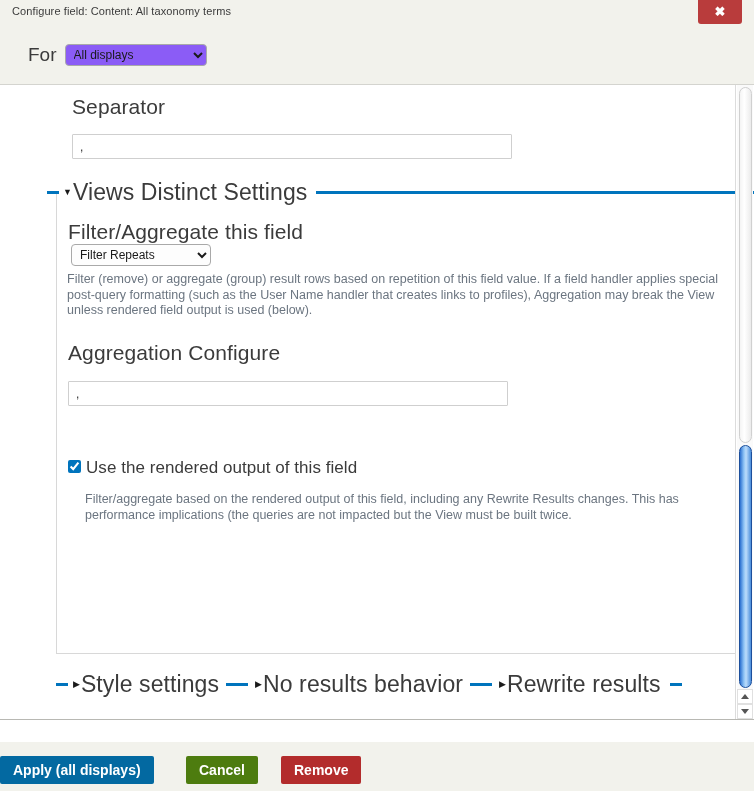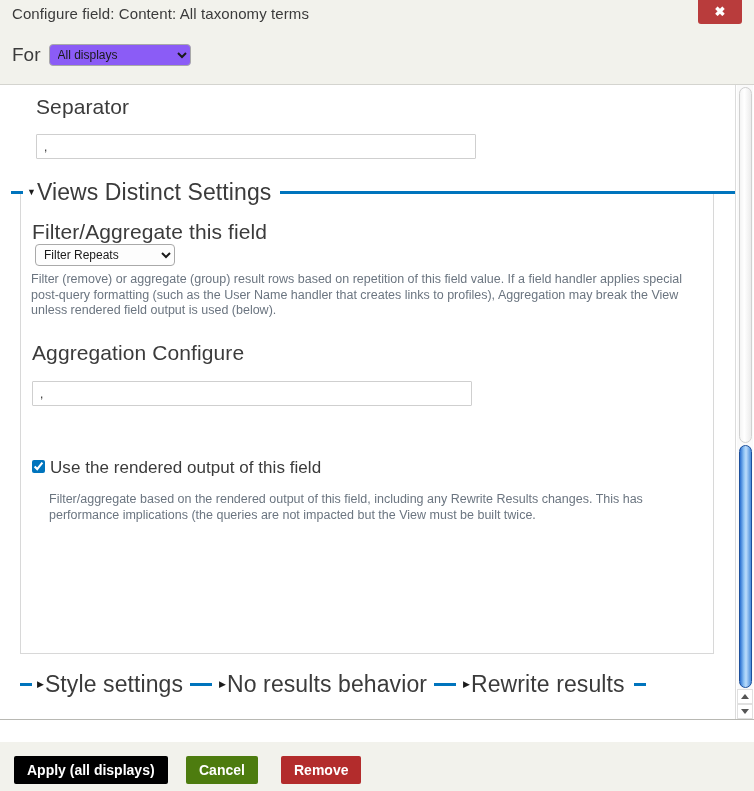--- a/index.html
+++ b/index.html
@@ -22,21 +22,21 @@
     position: absolute;
     left: 0; top: 0;
     width: 754px;
     height: 84px;
     background: #f2f2ec;
     box-sizing: border-box;
   }
   .modal-title {
     position: absolute;
     left: 12px; top: 5px;
-    font-size: 15px;
+    font-size: 11px;
     color: #3b3b3b;
     font-weight: normal;
     margin: 0;
     letter-spacing: 0.1px;
     white-space: nowrap;
   }
   .close-button {
     position: absolute;
     left: 698px; top: 0px;
     width: 44px; height: 24px;
@@ -47,21 +47,21 @@
     font-size: 13px;
     font-weight: bold;
     line-height: 24px;
     text-align: center;
     cursor: pointer;
     padding: 0;
     font-family: "Liberation Sans", sans-serif;
   }
   .for-row {
     position: absolute;
-    left: 12px; top: 44px;
+    left: 28px; top: 44px;
     display: flex;
     align-items: flex-start;
   }
   .for-label {
     font-size: 19px;
     color: #3b3b3b;
     margin-right: 8px;
     font-weight: normal;
   }
   .for-select {
@@ -81,20 +81,21 @@
   .content-pane {
     position: absolute;
     left: 0; top: 84px;
     width: 754px;
     height: 636px;
     background: #ffffff;
     border-top: 1px solid #d4d4cf;
     border-bottom: 1px solid #b8b8b3;
     box-sizing: border-box;
     overflow: hidden;
+    padding-left: 36px;
   }
   .content-inner {
     position: relative;
     width: 729px;
     height: 100%;
     padding: 0;
     box-sizing: border-box;
   }
 
   h2.section-heading {
@@ -310,21 +311,21 @@
     font-family: "Liberation Sans", sans-serif;
     font-size: 14px;
     font-weight: bold;
     border-radius: 2px;
     cursor: pointer;
     padding: 0 13px;
     height: 28px;
     line-height: 28px;
     box-sizing: border-box;
   }
-  .btn-apply { left: 14px; background: #000000; }
+  .btn-apply { left: 0; background: #0369a1; }
   .btn-cancel { left: 186px; background: #4d7c0f; }
   .btn-remove { left: 281px; background: #b32c2c; }
 </style>
 </head>
 <body>
 
 <div class="modal-header">
   <h1 class="modal-title">Configure field: Content: All taxonomy terms</h1>
   <button class="close-button">✖</button>
 

